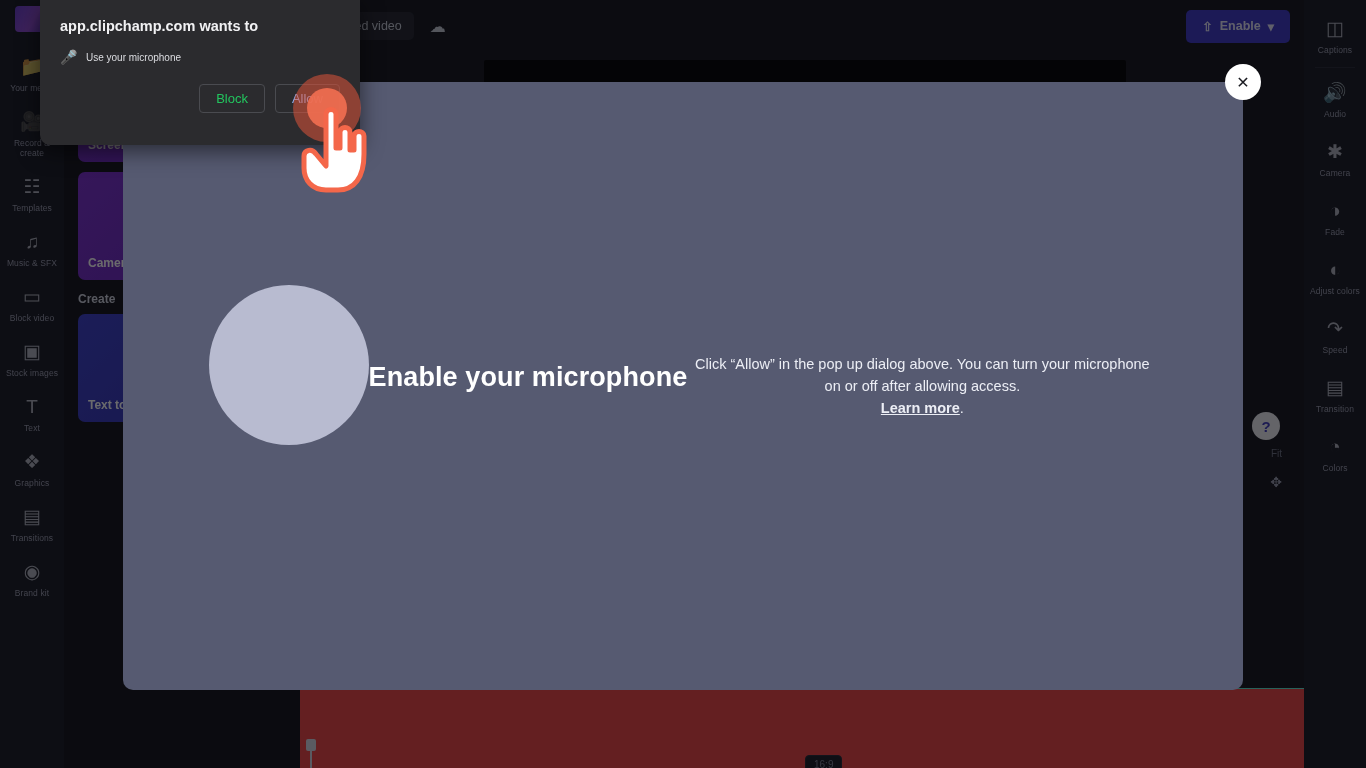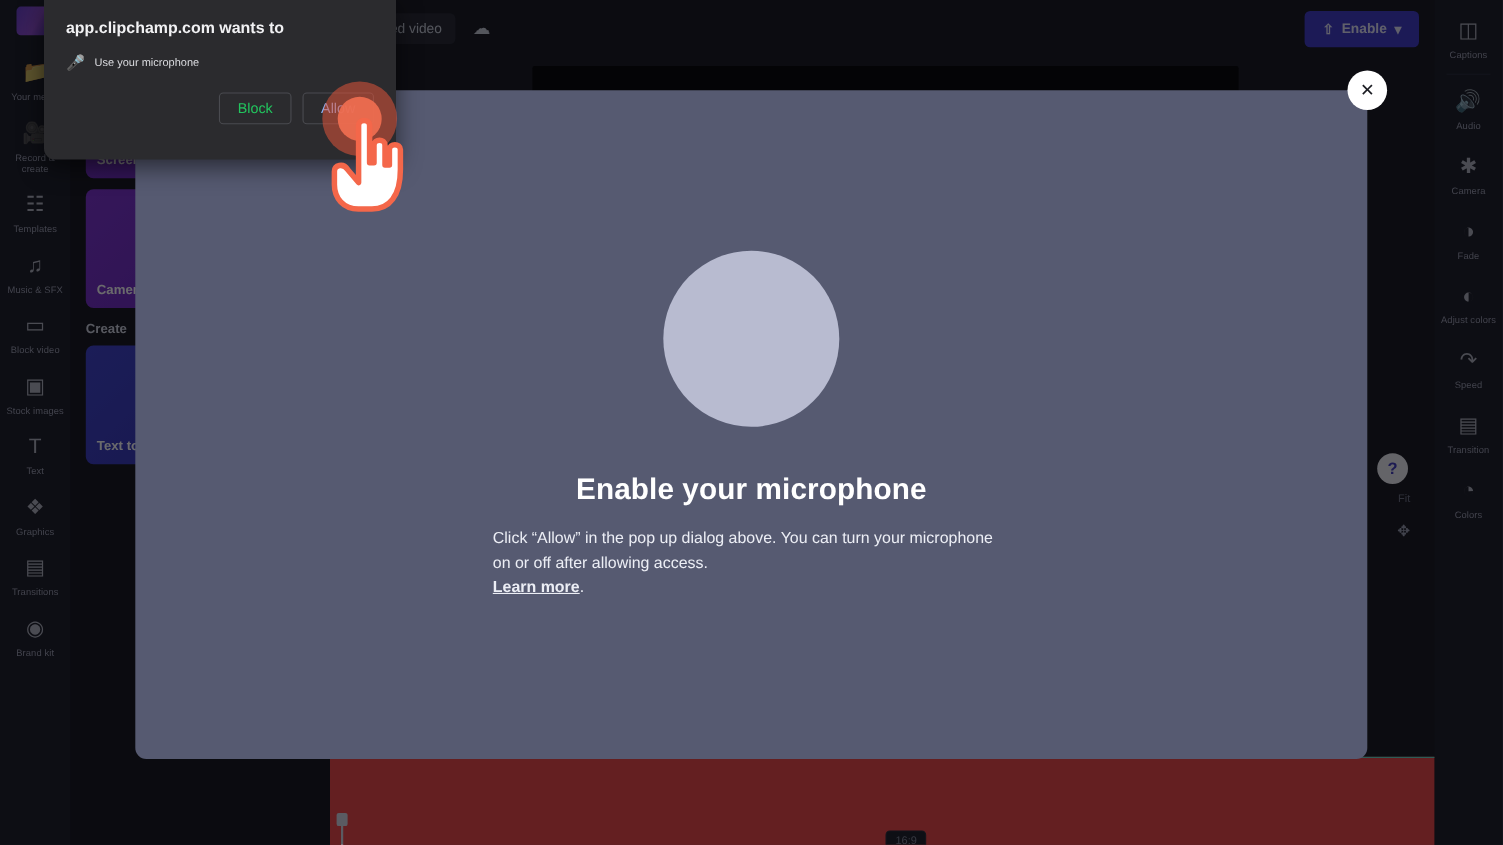--- a/index.html
+++ b/index.html
@@ -105,33 +105,33 @@
     border-radius: 4px; padding: 3px 8px; border: 1px solid #262936;
   }
 
   
   .scrim { position: absolute; inset: 0; background: rgba(6,6,10,.60); }
 
   
   .mic-modal {
     position: absolute; left: 123px; top: 82px; width: 1120px; height: 608px;
     background: #565a71; border-radius: 10px;
-    display: flex; flex-direction: column; align-items: center; justify-content: center;
+    display: flex; align-items: center; justify-content: center;
   }
   .mic-circle {
     width: 160px; height: 160px; border-radius: 50%;
     background: #b8bbd0; margin-bottom: 42px;
   }
   .mic-title {
     color: #ffffff; font-size: 27px; font-weight: 600; letter-spacing: .1px;
     margin-bottom: 18px;
   }
   .mic-body {
     color: #eceef5; font-size: 14.5px; line-height: 22px;
-    max-width: 470px;
+    text-align: center; max-width: 470px;
   }
   .mic-link { color: #eceef5; text-decoration: underline; cursor: pointer; font-weight: bold; }
   .close-btn {
     position: absolute; left: 1225px; top: 64px; width: 36px; height: 36px;
     border-radius: 50%; background: #ffffff; color: #1b1c22;
     font-size: 16px; display: flex; align-items: center; justify-content: center;
     cursor: pointer; z-index: 30;
   }
 
   

